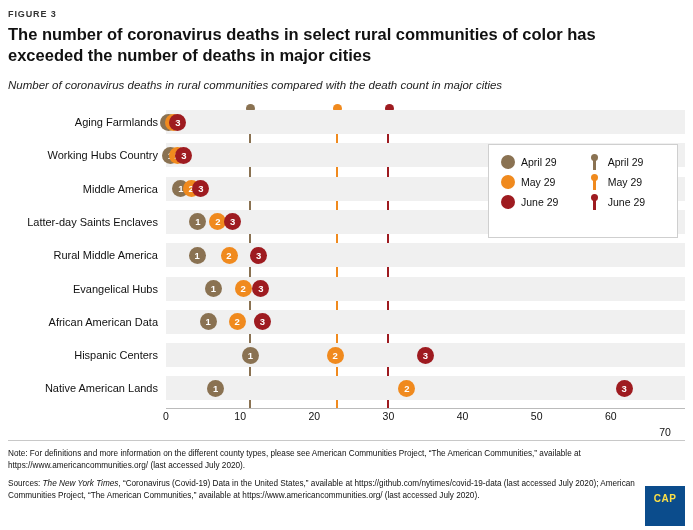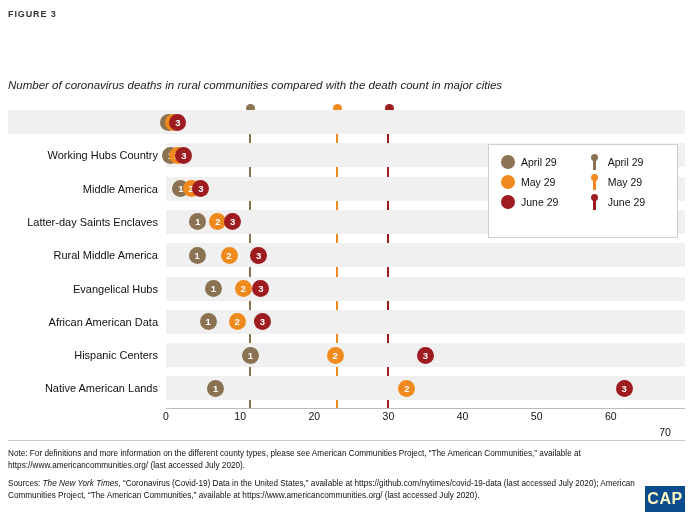--- a/index.html
+++ b/index.html
@@ -206,48 +206,50 @@
     width: 630px;
     font-size: 8.2px;
     line-height: 1.42;
     color: #111;
   }
   .sources .it { font-style: italic; }
 
   .cap-logo {
     position: absolute;
     left: 645px; top: 486px;
-    width: 40px; height: 26px;
+    width: 40px; height: 40px;
     background: #0b4c8c;
-    color: #fef9c3;
-    font-size: 16px;
+    color: #fde047;
+    font-size: 10px;
     font-weight: bold;
     letter-spacing: 0.5px;
     text-align: center;
     line-height: 26px;
   }
 </style>
 </head>
 <body>
 
 <div id="page">
 
   <div class="fig-label">FIGURE 3</div>
+  <div class="title">The number of coronavirus deaths in select rural communities of color has exceeded the number of deaths in major cities</div>
   <div class="subtitle">Number of coronavirus deaths in rural communities compared with the death count in major cities</div>
 
   <div class="plot">
     <div class="rows" id="rows">
         <div class="vline" style="left: 240.781px; background: rgb(138, 114, 82);"></div>
         <div class="vtop" style="left: 241.781px; background: rgb(138, 114, 82);"></div>
         <div class="vline" style="left: 327.529px; background: rgb(240, 138, 30);"></div>
         <div class="vtop" style="left: 328.529px; background: rgb(240, 138, 30);"></div>
         <div class="vline" style="left: 379.429px; background: rgb(158, 27, 32);"></div>
         <div class="vtop" style="left: 380.429px; background: rgb(158, 27, 32);"></div>
         <div class="row" style="top: 2px;">
           <div class="band"></div>
+          <div class="rowlabel">Aging Farmlands</div>
           <div class="dot" style="left: 160.224px; background: rgb(138, 114, 82);">1</div>
           <div class="dot" style="left: 165.414px; background: rgb(240, 138, 30);">2</div>
           <div class="dot" style="left: 169.863px; background: rgb(158, 27, 32);">3</div>
         </div>
         <div class="row" style="top: 35.3px;">
           <div class="band"></div>
           <div class="rowlabel">Working Hubs Country</div>
           <div class="dot" style="left: 162.449px; background: rgb(138, 114, 82);">1</div>
           <div class="dot" style="left: 169.121px; background: rgb(240, 138, 30);">2</div>
           <div class="dot" style="left: 175.794px; background: rgb(158, 27, 32);">3</div>

